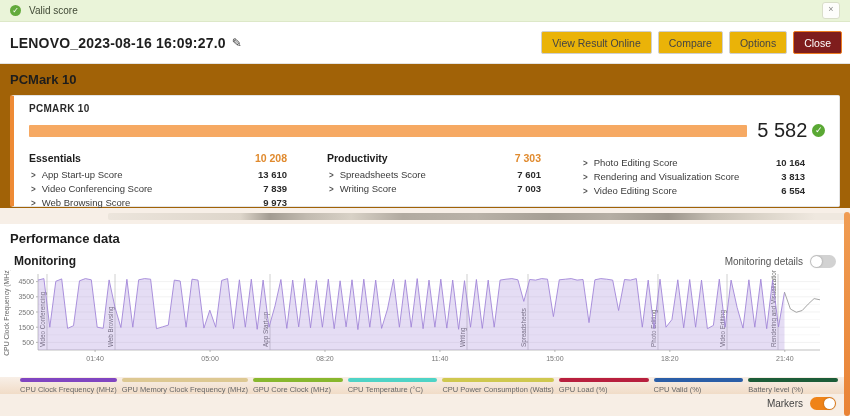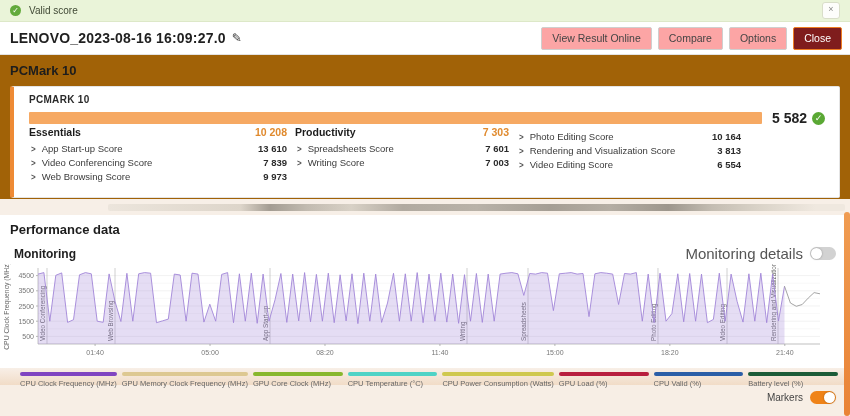--- a/index.html
+++ b/index.html
@@ -6,56 +6,56 @@
   body{width:850px;height:416px;font-family:"Liberation Sans",sans-serif;background:#f7eee5;overflow:hidden;}
   .app{position:relative;width:850px;height:416px;}
 
   
   .banner{height:22px;background:#eaf4d9;border-bottom:1px solid #dde8c8;display:flex;align-items:center;padding:0 10px;box-sizing:border-box;}
   .check-sm{width:11px;height:11px;border-radius:50%;background:#62aa3c;color:#fff;font-size:8px;line-height:11px;text-align:center;margin-right:8px;flex:0 0 auto;}
   .banner-text{font-size:10px;color:#414a36;}
   .banner-close{margin-left:auto;width:16px;height:15px;background:#fdfdfb;border:1px solid #d9dec9;border-radius:3px;font-size:9px;line-height:13px;text-align:center;color:#8a8a8a;cursor:pointer;}
 
   
-  .titlebar{height:33px;background:#fff;border-bottom:1px solid #e3e3e3;display:flex;align-items:center;padding:0 8px 0 10px;box-sizing:border-box;}
+  .titlebar{height:42px;background:#fff;border-bottom:1px solid #e3e3e3;display:flex;align-items:center;padding:0 8px 0 10px;box-sizing:border-box;}
   .doc-title{font-size:14px;font-weight:bold;color:#1f1f1f;letter-spacing:.2px;}
   .pencil{font-size:12px;color:#333;margin-left:6px;cursor:pointer;}
   .tb-buttons{margin-left:auto;display:flex;gap:6px;align-items:center;}
-  .btn{height:21px;padding:0 10px;background:#fca5a5;border:1px solid #cfcfcf;border-radius:2px;font-size:10.5px;color:#444;display:flex;align-items:center;cursor:pointer;}
+  .btn{height:21px;padding:0 10px;background:#eab308;border:1px solid #cfcfcf;border-radius:2px;font-size:10.5px;color:#444;display:flex;align-items:center;cursor:pointer;}
   .btn-close{background:#7f1d1d;border-color:#ee7d22;color:#fff;}
 
   
   .pcmark{background:#a16207;height:144px;box-sizing:border-box;padding:6px 10px 0 10px;}
   .sec-title{font-size:13px;font-weight:bold;color:#1d1d1d;margin:2px 0 8px 0;}
   .score-card{position:relative;border:1px solid #e4e4e4;border-left:4px solid #ee8a35;border-radius:2px;background:#fff;height:112px;box-sizing:border-box;padding:7px 14px 0 15px;}
   .card-label{font-size:10px;font-weight:bold;color:#2a2a2a;letter-spacing:.3px;}
   .bar-row{display:flex;align-items:center;margin-top:5px;}
   .score-bar{height:12px;width:735px;background:#f6a963;border-radius:1px;}
-  .big-score{font-size:14px;font-weight:bold;color:#222;margin-left:10px;white-space:nowrap;}
+  .big-score{font-size:20px;font-weight:normal;color:#222;margin-left:10px;white-space:nowrap;}
   .check-md{display:inline-block;width:13px;height:13px;border-radius:50%;background:#5aa834;color:#fff;font-size:9px;line-height:13px;text-align:center;margin-left:5px;vertical-align:-2px;}
-  .score-columns{display:grid;grid-template-columns:258px 214px 224px;column-gap:8px;}
+  .score-columns{display:grid;grid-template-columns:258px 214px 224px;column-gap:40px;margin-top:10px;}
   .grp-head{display:flex;justify-content:space-between;font-size:10.5px;font-weight:bold;color:#1c1c1c;}
   .grp-score{color:#e08a2e;}
   .grp-items{margin-top:3px;}
   .score-row{display:flex;align-items:center;font-size:9.5px;color:#3a3a3a;height:14px;cursor:pointer;}
   .chev{font-size:8px;font-weight:bold;color:#555;margin:0 6px 0 2px;transform:scaleY(1.2);}
   .row-val{margin-left:auto;font-weight:bold;color:#2b2b2b;}
 
   
   .band{height:16px;background:#f7efe7;position:relative;}
   .band-strip{position:absolute;left:108px;top:5px;width:737px;height:7px;border-radius:2px;
     background:linear-gradient(90deg,#ece5dc 0%,#ddd5ca 18%,#a39c92 22%,#c2bbb0 27%,#d8d1c6 33%,#b1aaa0 40%,#b9b2a8 50%,#a59e94 60%,#b5aea4 68%,#9d968c 76%,#c4bdb2 82%,#d9d2c7 88%,#efe8df 96%);}
 
   
   .perf{background:#fff;height:153px;box-sizing:border-box;padding:5px 0 0 0;}
   .perf-title{font-size:13px;font-weight:bold;color:#1d1d1d;margin:2px 0 0 10px;}
   .mon-row{display:flex;align-items:center;margin:8px 14px 2px 14px;}
   .mon-title{font-size:12px;font-weight:bold;color:#1d1d1d;}
   .toggle-wrap{margin-left:auto;display:flex;align-items:center;gap:7px;}
-  .toggle-label{font-size:15px;color:#555;}
+  .toggle-label{font-size:10px;color:#555;}
   .toggle{width:26px;height:13px;border-radius:7px;position:relative;cursor:pointer;}
   .toggle.off{background:#d2d2d2;}
   .toggle.on{background:#ef8318;}
   .knob{position:absolute;top:1px;width:11px;height:11px;border-radius:50%;background:#fff;box-shadow:0 0 2px rgba(0,0,0,.35);}
   .toggle.off .knob{left:1px;}
   .toggle.on .knob{right:1px;}
 
   .legend{display:flex;gap:5px;padding:4px 12px 0 20px;}
   .legend-item{flex:1;cursor:pointer;}
   .legend-bar{height:4px;border-radius:2px;}

